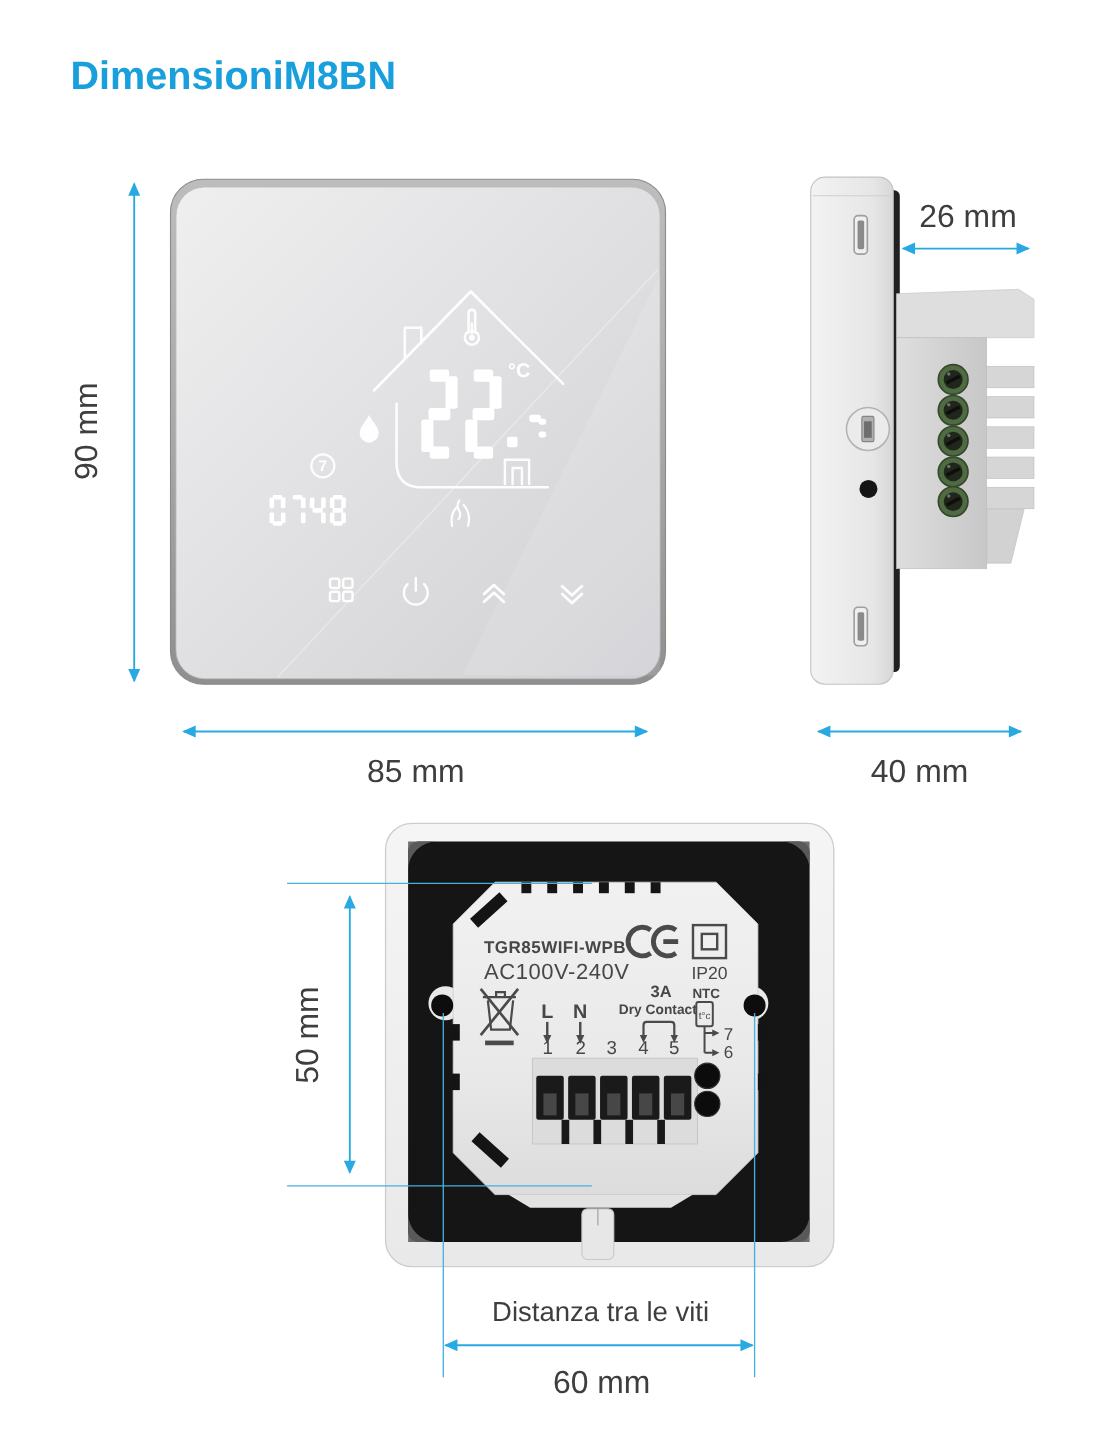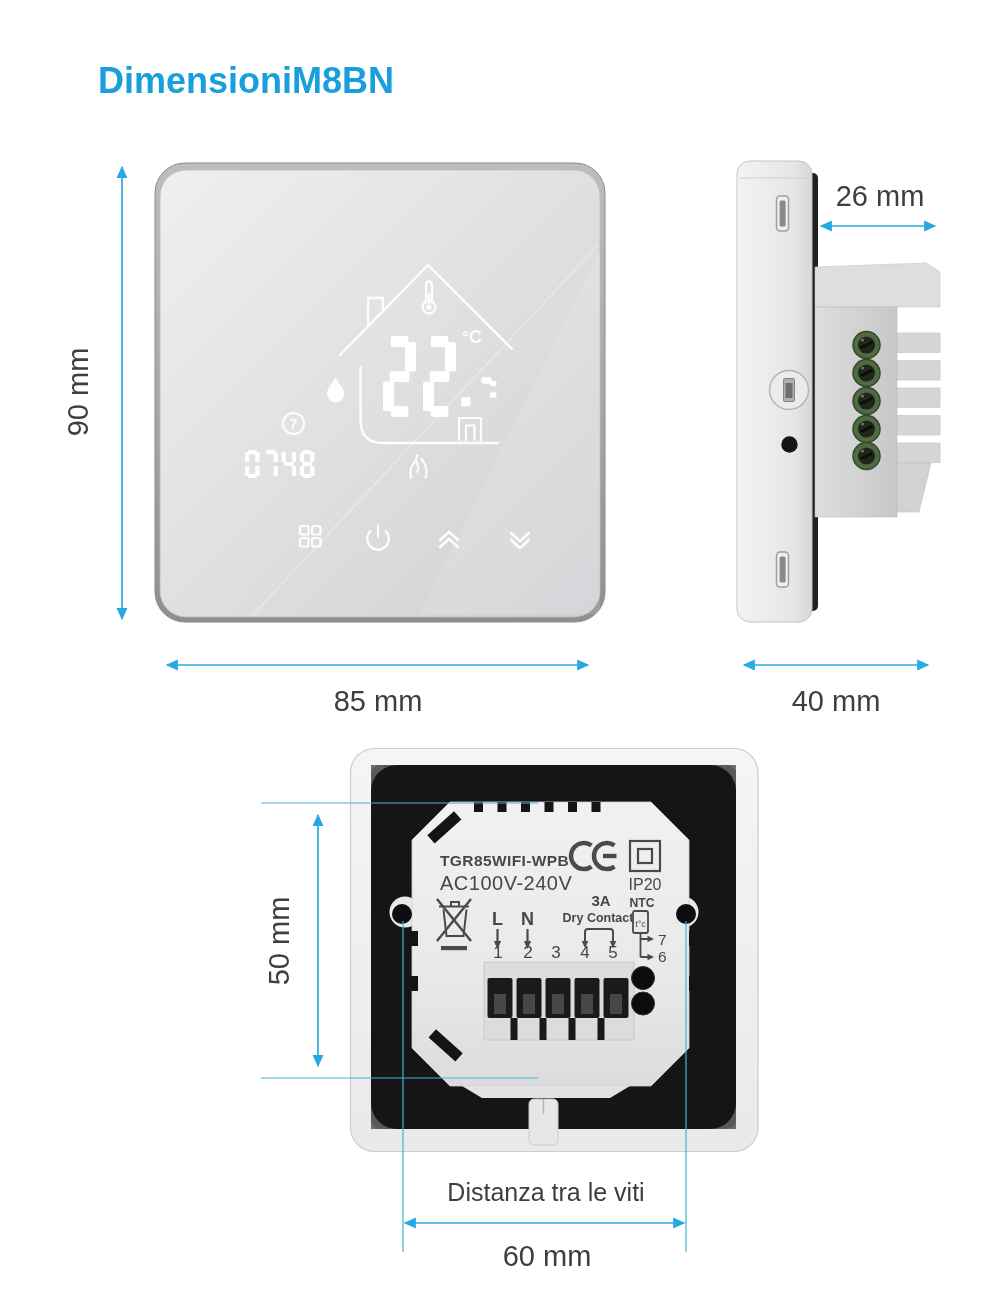--- a/index.html
+++ b/index.html
@@ -1,19 +1,19 @@
 <!DOCTYPE html>
 <html><head>
 <meta charset="utf-8">
 <style>
   html,body{margin:0;padding:0;background:#ffffff;}
   #canvas{position:relative;width:1000px;height:1301px;background:#ffffff;overflow:hidden;
           font-family:"Liberation Sans","DejaVu Sans",sans-serif;}
-  #page-title{position:absolute;left:64px;top:60px;font-size:36px;font-weight:700;
-              color:#189fdc;letter-spacing:0px;margin-left:34px;}
+  #page-title{position:absolute;left:64px;top:48px;font-size:36px;font-weight:700;
+              color:#189fdc;letter-spacing:0px;}
   svg{position:absolute;left:0;top:0;}
   text{user-select:none;}
   .dimlab{font-family:"Liberation Sans","DejaVu Sans",sans-serif;font-size:29px;fill:#3e3e3e;font-weight:400;}
   .dimlab-sm{font-family:"Liberation Sans","DejaVu Sans",sans-serif;font-size:25px;fill:#3e3e3e;font-weight:400;}
   .dimline{stroke:#29a9e2;stroke-width:1.7;fill:none;marker-start:url(#arr);marker-end:url(#arr);}
   .refline{stroke:#47b0e0;stroke-width:1.2;fill:none;}
   .disp{fill:#ffffff;}
   .disp-stroke{stroke:#ffffff;fill:none;stroke-linecap:round;stroke-linejoin:round;}
   .mk{fill:#474747;font-family:"Liberation Sans","DejaVu Sans",sans-serif;}
   .mk-stroke{stroke:#4a4a4a;fill:none;}

